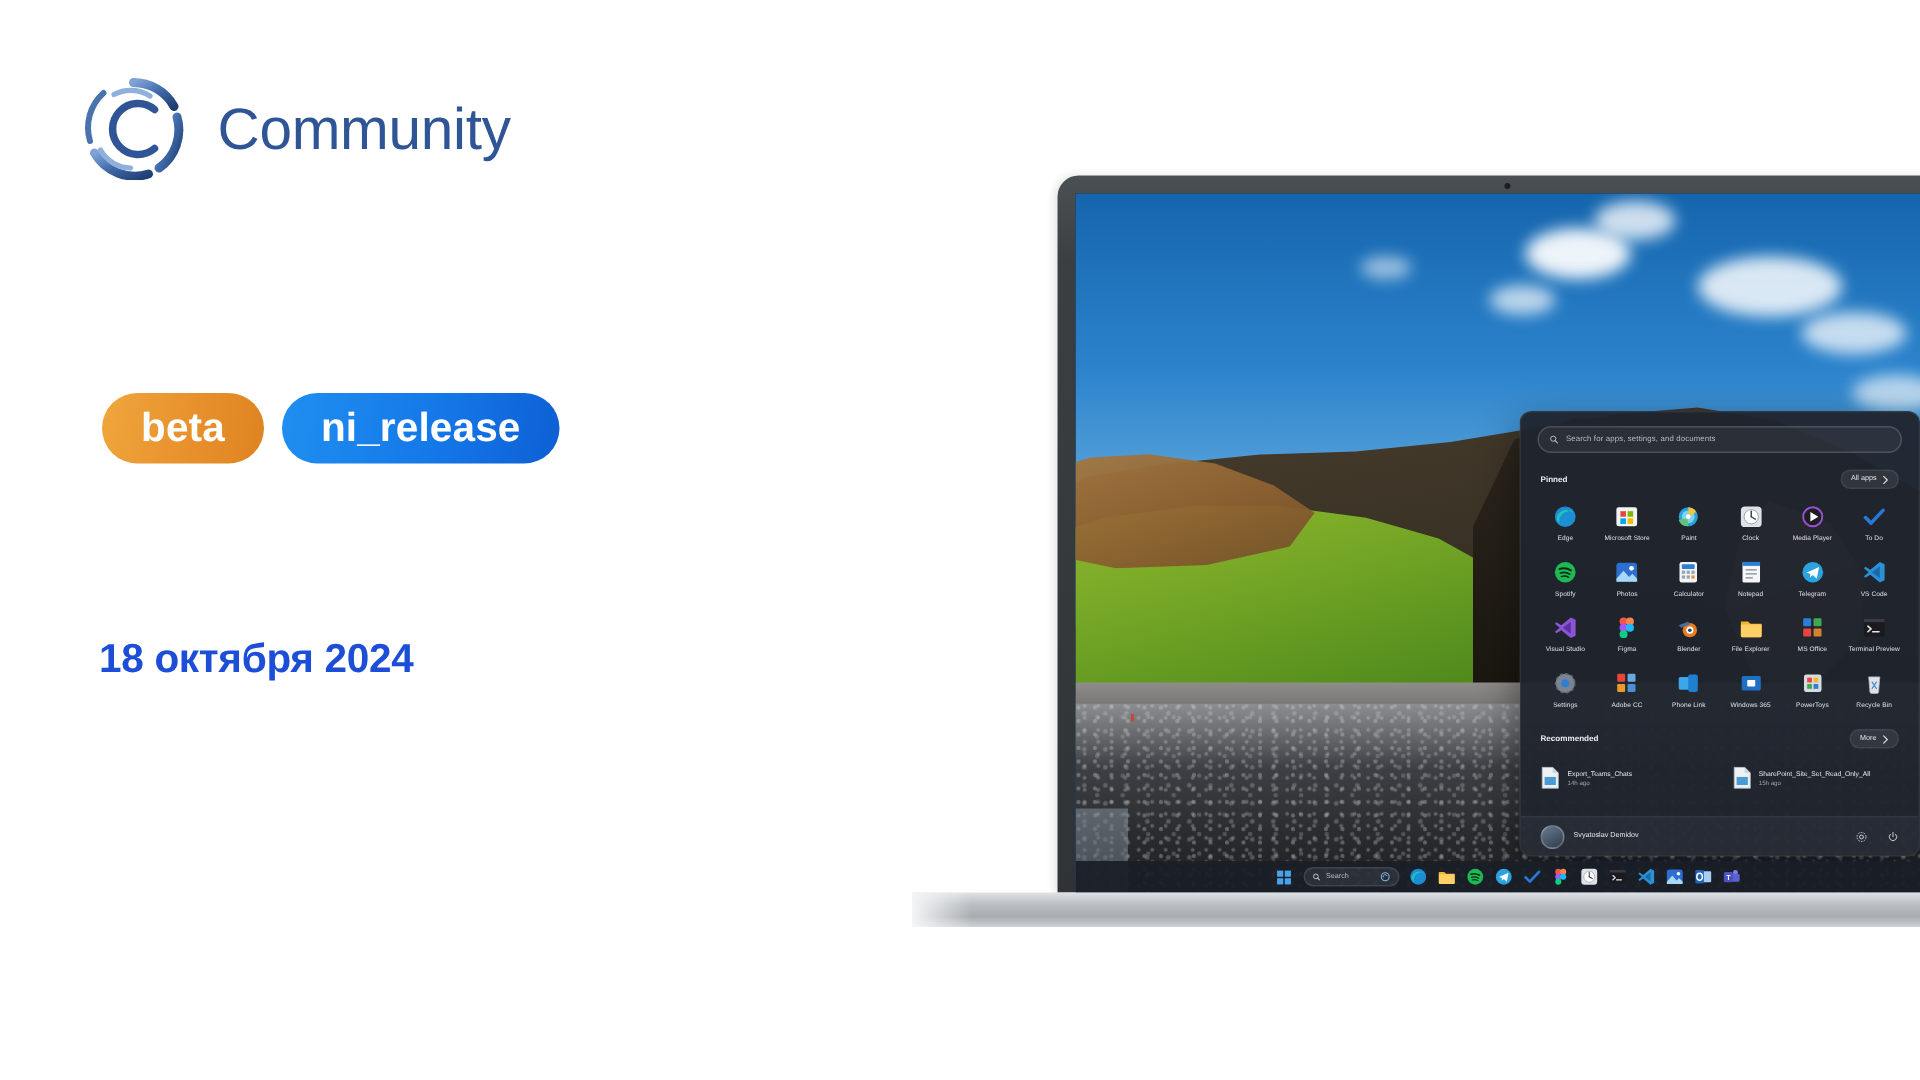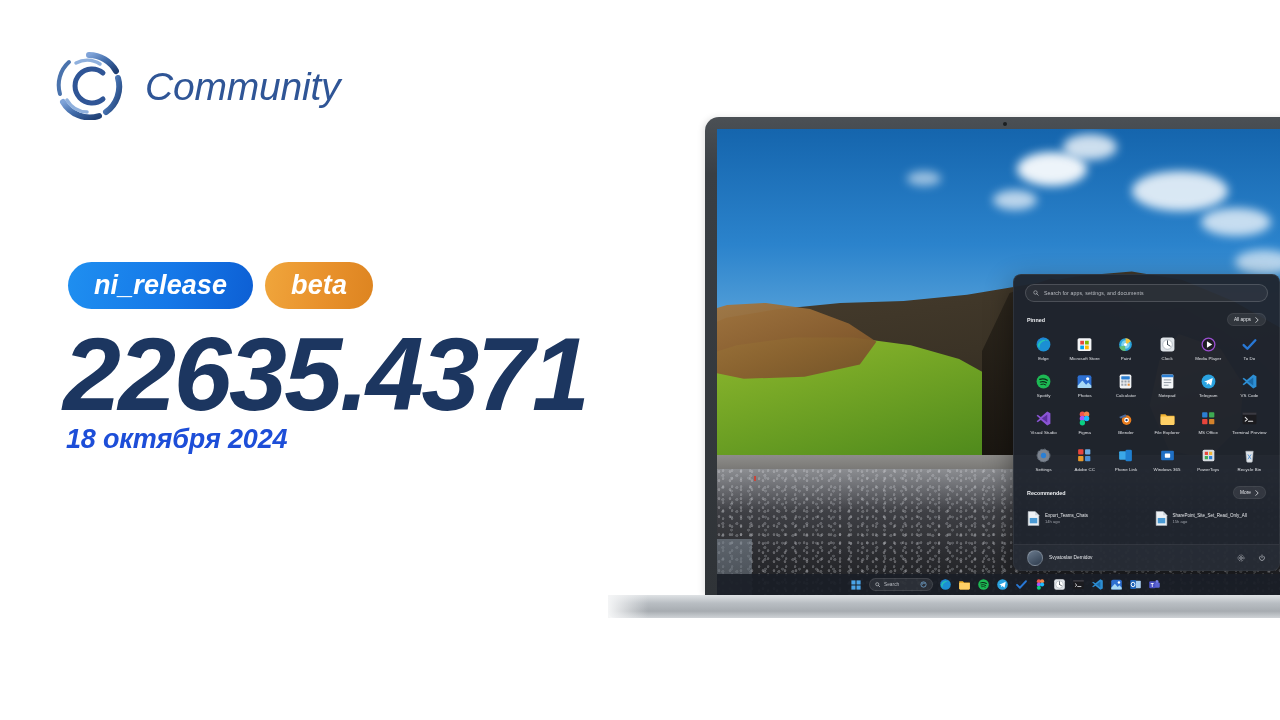--- a/index.html
+++ b/index.html
@@ -13,21 +13,21 @@
     overflow: hidden;
     position: relative;
     font-family: "Liberation Sans", sans-serif;
     -webkit-font-smoothing: antialiased;
   }
 
   
   .left-panel {
     position: absolute;
     left: 0; top: 0;
-    width: 620px; height: 720px; font-style: italic;
+    width: 620px; height: 720px;
   }
 
   .brand {
     position: absolute;
     left: 55px; top: 52px;
     display: flex;
     align-items: center;
     gap: 22px;
   }
   .brand-mark {
@@ -399,25 +399,24 @@
         <path d="M5 42 a31 31 0 0 1 9 -32" fill="none" stroke="#4a73ad" stroke-width="4" stroke-linecap="round"></path>
         <path d="M21 11 a24 24 0 0 1 24 1" fill="none" stroke="#8fb0dd" stroke-width="3.5" stroke-linecap="round"></path>
         <path d="M12 48 a24 24 0 0 0 20 12" fill="none" stroke="#8fb0dd" stroke-width="3.5" stroke-linecap="round"></path>
         <path d="M48 21 a17 17 0 1 0 0 26" fill="none" stroke="#2f5596" stroke-width="5" stroke-linecap="round"></path>
       </svg>
     </div>
     <div class="brand-name">Community</div>
   </div>
 
   <div class="badges">
+    <div class="badge badge-beta">beta</div>
     <div class="badge badge-branch">ni_release</div>
-    <div class="badge badge-beta">beta</div>
   </div>
 
-  <div class="build-number">22635.4371</div>
   <div class="build-date">18 октября 2024</div>
 </div>
 
 <div class="laptop">
   <div class="laptop-lid">
     <div class="laptop-camera"></div>
 
     <div class="screen">
 
       <div class="wallpaper">

